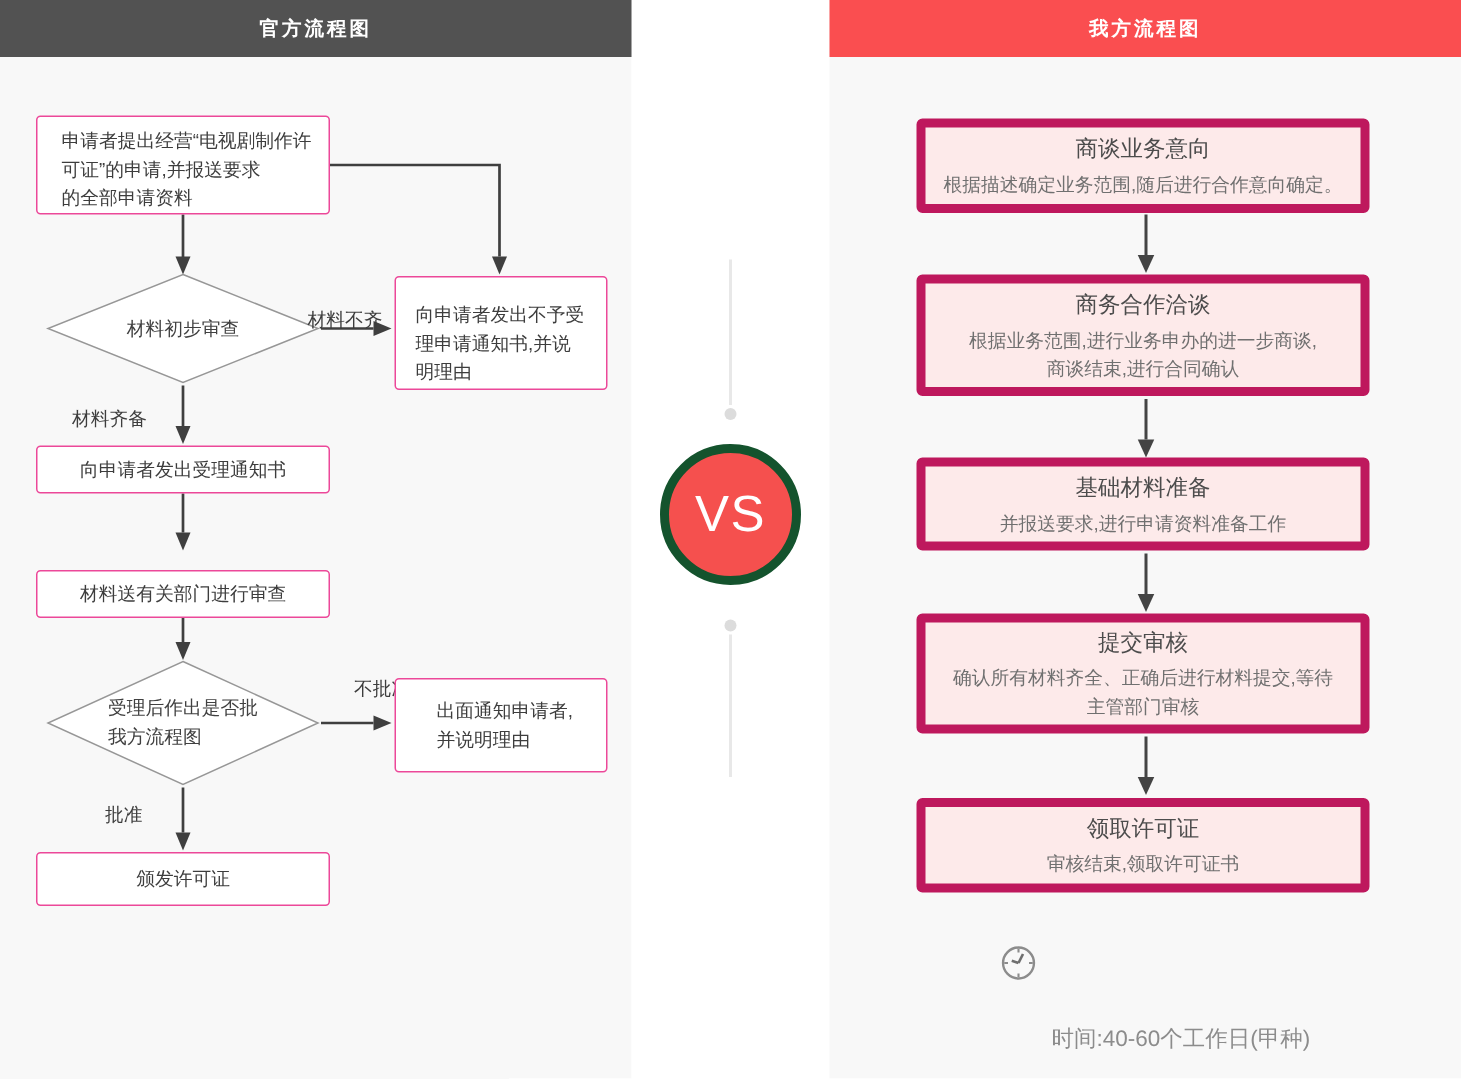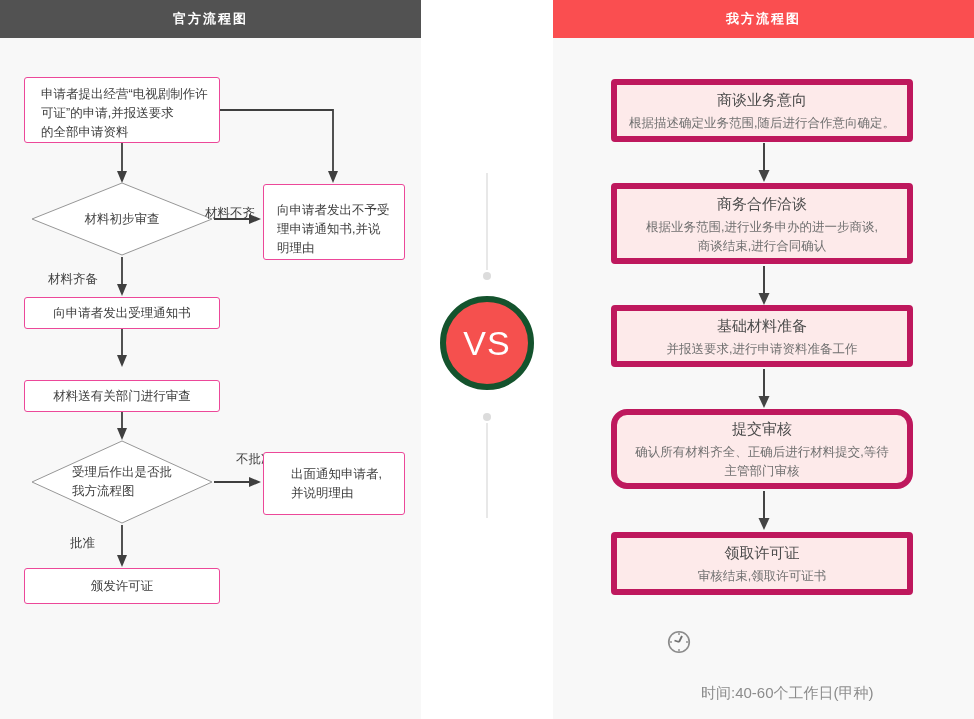--- a/index.html
+++ b/index.html
@@ -177,21 +177,21 @@
         <div class="step-title">商务合作洽谈</div>
         <div class="step-desc">根据业务范围,进行业务申办的进一步商谈,
 商谈结束,进行合同确认</div>
       </div>
 
       <div class="step-box" style="top:267px; height:62px;">
         <div class="step-title">基础材料准备</div>
         <div class="step-desc">并报送要求,进行申请资料准备工作</div>
       </div>
 
-      <div class="step-box" style="top:371px; height:80px;border-radius:16px;">
+      <div class="step-box" style="top:371px; height:80px;">
         <div class="step-title">提交审核</div>
         <div class="step-desc">确认所有材料齐全、正确后进行材料提交,等待
 主管部门审核</div>
       </div>
 
       <div class="step-box" style="top:494px; height:63px;">
         <div class="step-title">领取许可证</div>
         <div class="step-desc">审核结束,领取许可证书</div>
       </div>
 

